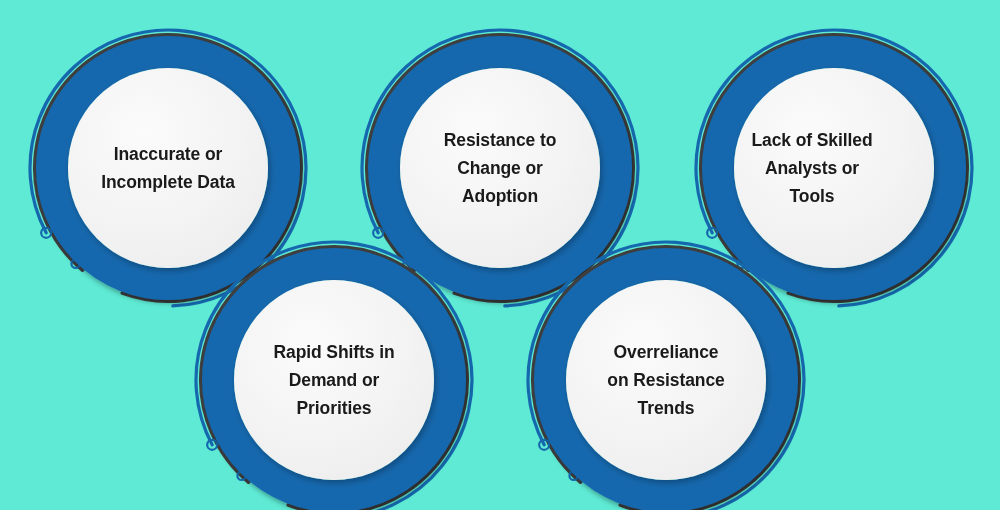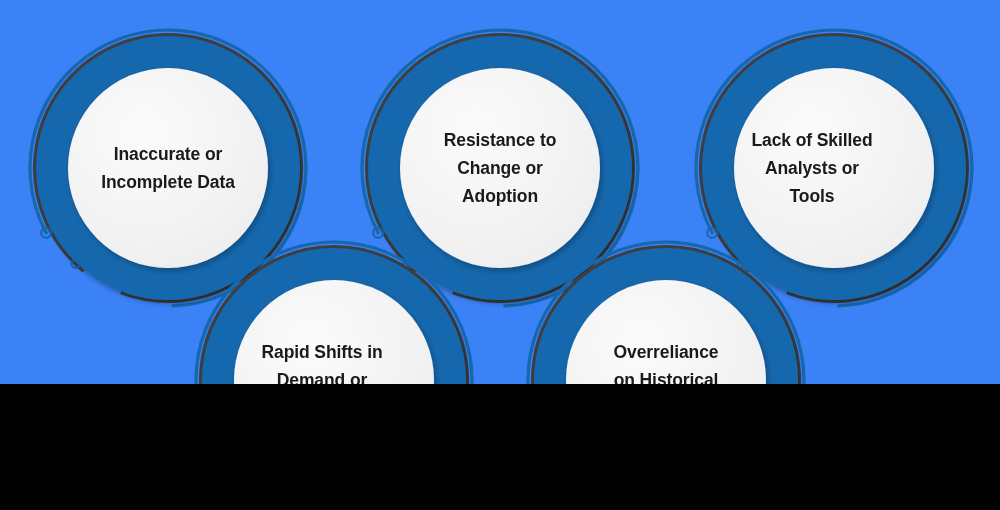--- a/index.html
+++ b/index.html
@@ -3,22 +3,22 @@
 <meta charset="utf-8">
 <style>
   html, body {
     margin: 0;
     padding: 0;
     background: #000000;
   }
   #canvas {
     position: relative;
     width: 1000px;
-    height: 384px;
-    background: #3b82f6;
+    height: 510px;
+    background: #5eead4;
     overflow: hidden;
     font-family: "Liberation Sans", sans-serif;
   }
   #canvas svg.diagram {
     position: absolute;
     left: 0;
     top: 0;
     width: 1000px;
     height: 510px;
     display: block;
@@ -125,21 +125,21 @@
 
   <div id="labels-layer">
       <div class="node-label" style="left: 68px; top: 68px; width: 200px; height: 200px;">Inaccurate or
 Incomplete Data</div>
       <div class="node-label" style="left: 400px; top: 68px; width: 200px; height: 200px;">Resistance to
 Change or
 Adoption</div>
       <div class="node-label" style="left: 712px; top: 68px; width: 200px; height: 200px;">Lack of Skilled
 Analysts or
 Tools</div>
-      <div class="node-label" style="left: 222px; top: 280px; width: 200px; height: 200px;">Rapid Shifts in
+      <div class="node-label" style="left: 234px; top: 280px; width: 200px; height: 200px;">Rapid Shifts in
 Demand or
 Priorities</div>
       <div class="node-label" style="left: 566px; top: 280px; width: 200px; height: 200px;">Overreliance
-on Historical
+on Resistance
 Trends</div>
     </div>
 
 </div>
 
 </body></html>

